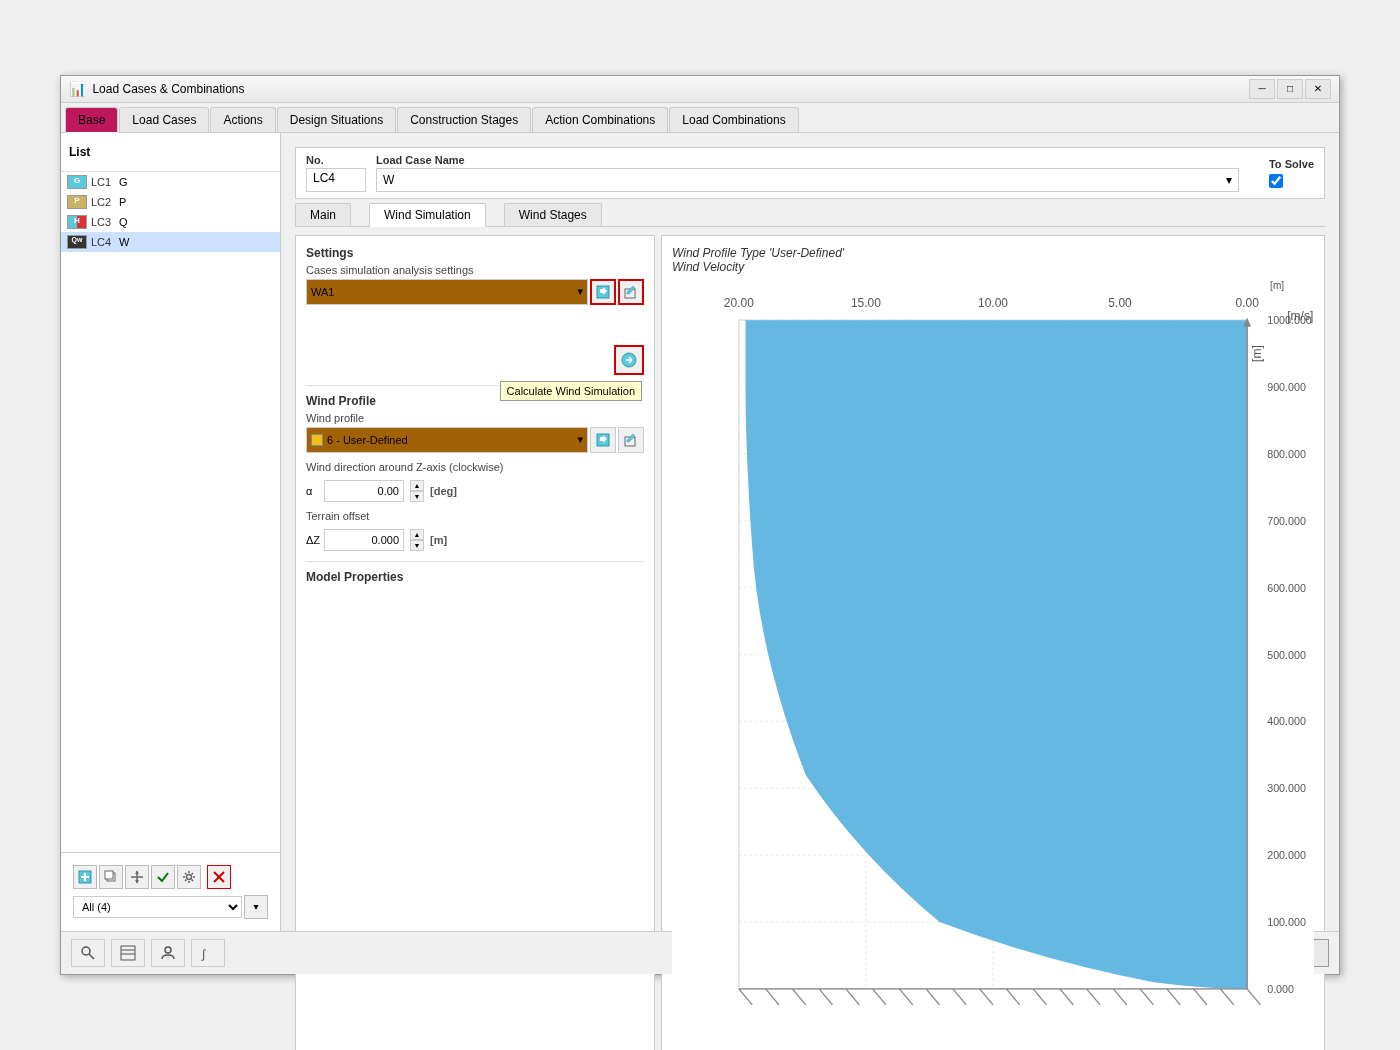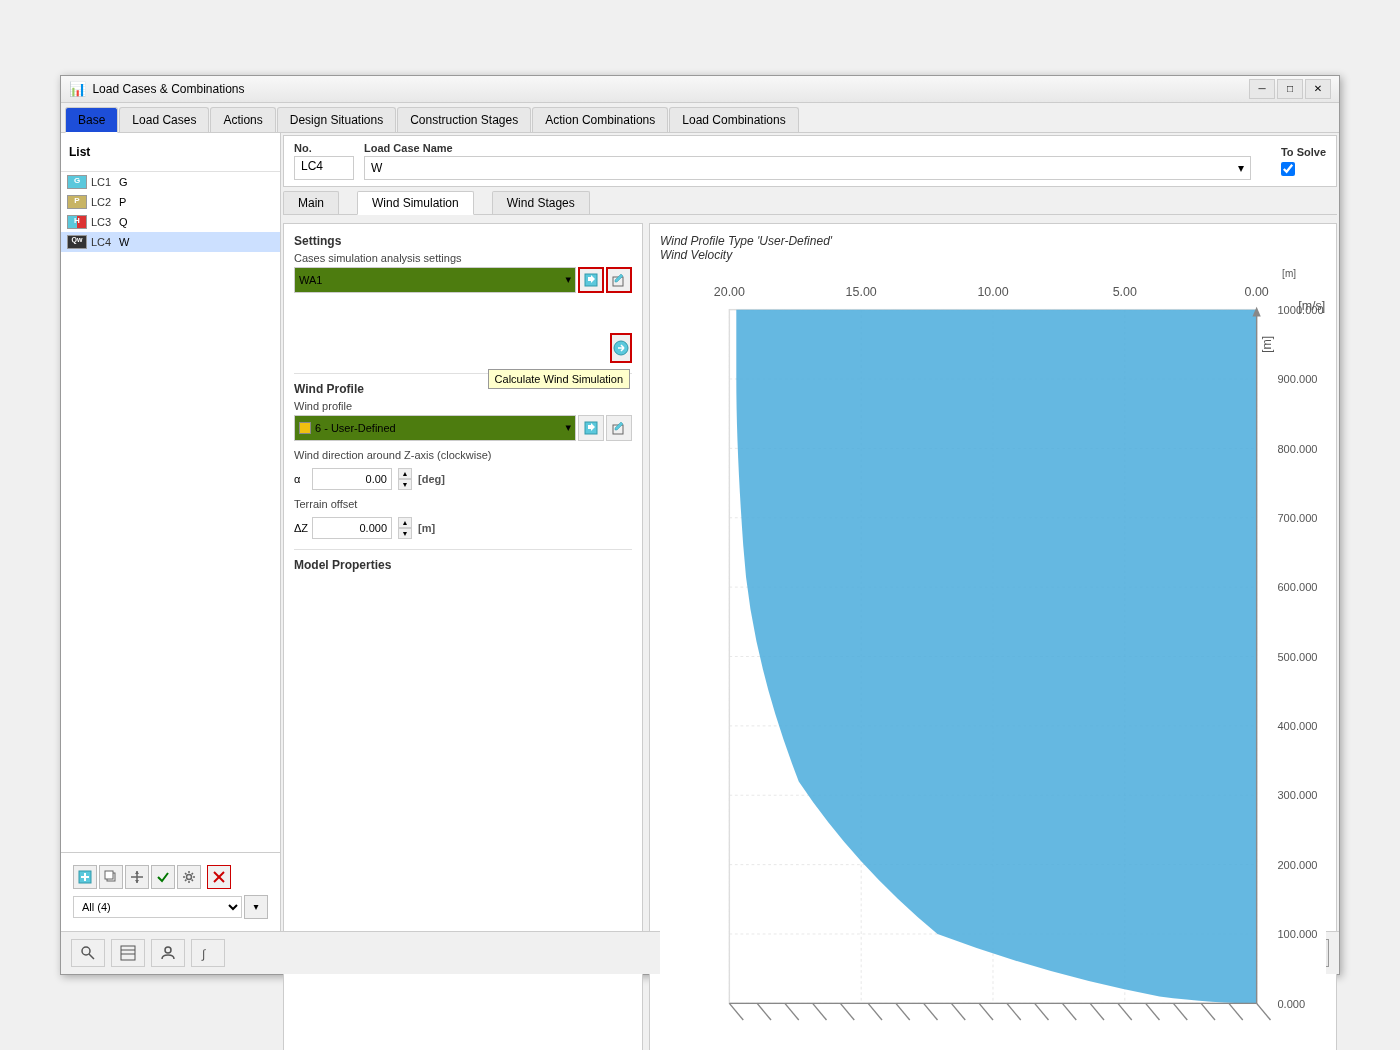--- a/index.html
+++ b/index.html
@@ -6,37 +6,37 @@
     body { font-family: 'Segoe UI', Arial, sans-serif; font-size: 12px; background: #f0f0f0; width: 1400px; height: 1050px; overflow: hidden; }
     
     .window { width: 1280px; height: 900px; background: #f0f0f0; border: 1px solid #999; position: absolute; top: 75px; left: 60px; box-shadow: 2px 2px 8px rgba(0,0,0,0.3); }
     
     .title-bar { background: linear-gradient(to bottom, #f8f8f8, #e8e8e8); height: 32px; display: flex; align-items: center; padding: 0 8px; border-bottom: 1px solid #ccc; }
     .title-bar-buttons { display: flex; gap: 2px; }
     .title-bar-btn { width: 26px; height: 20px; border: 1px solid #ccc; background: #e8e8e8; cursor: pointer; display: flex; align-items: center; justify-content: center; font-size: 10px; }
     
     .tab-bar { display: flex; background: #f0f0f0; border-bottom: 1px solid #ccc; padding: 4px 4px 0; gap: 1px; }
     .tab { padding: 5px 12px; border: 1px solid #ccc; background: #e8e8e8; cursor: pointer; border-bottom: none; font-size: 12px; border-radius: 3px 3px 0 0; }
-    .tab.active { background: #1d4ed8; border-bottom: 1px solid white; margin-bottom: -1px; z-index: 1; }
+    .tab.active { background: #be185d; border-bottom: 1px solid white; margin-bottom: -1px; z-index: 1; }
     
     .left-panel { width: 220px; background: white; border-right: 1px solid #ccc; display: flex; flex-direction: column; }
     .left-panel-header { padding: 12px 8px; font-weight: bold; border-bottom: 1px solid #e0e0e0; }
     .list-items { flex: 1; overflow-y: auto; }
     .list-item { display: flex; align-items: center; padding: 3px 6px; cursor: pointer; font-size: 11px; }
     .list-item.selected { background: #cce0ff; }
     .list-item-color { width: 20px; height: 14px; margin-right: 4px; border: 1px solid #999; flex-shrink: 0; }
     .list-item-code { width: 28px; font-size: 11px; color: #333; }
     .list-item-name { font-size: 11px; }
     
     .left-panel-toolbar { display: flex; align-items: center; padding: 12px; border-top: 1px solid #ccc; gap: 2px; flex-wrap: wrap; }
     .toolbar-btn { width: 24px; height: 24px; border: 1px solid #bbb; background: #f0f0f0; cursor: pointer; display: flex; align-items: center; justify-content: center; font-size: 10px; }
     .toolbar-btn.delete { color: #cc0000; border-color: #cc0000; }
     .dropdown-all { flex: 1; font-size: 11px; padding: 2px 4px; height: 22px; border: 1px solid #ccc; background: white; }
     
-    .right-panel { flex: 1; display: flex; flex-direction: column; padding: 2px; gap: 4px; }
+    .right-panel { flex: 1; display: flex; flex-direction: column; padding: 14px; gap: 4px; }
     
     .top-bar { display: flex; gap: 10px; background: white; border: 1px solid #ccc; padding: 6px 10px; align-items: center; }
     .field-group { display: flex; flex-direction: column; gap: 2px; }
     .field-label { font-size: 11px; color: #333; font-weight: bold; }
     .field-input { height: 24px; border: 1px solid #ccc; padding: 2px 6px; font-size: 12px; background: white; }
     .field-dropdown { height: 24px; border: 1px solid #ccc; padding: 2px 6px; font-size: 12px; background: white; display: flex; align-items: center; gap: 4px; min-width: 200px; cursor: pointer; }
     .field-dropdown::after { content: '▾'; margin-left: auto; }
     .to-solve-section { margin-left: 20px; }
     .checkbox-group { display: flex; align-items: center; gap: 4px; margin-top: 4px; }
     .checkbox-group input { width: 14px; height: 14px; }
@@ -45,23 +45,23 @@
     .sub-tab { padding: 4px 14px; border: 1px solid #ccc; background: #e8e8e8; cursor: pointer; border-bottom: none; font-size: 12px; border-radius: 2px 2px 0 0; }
     .sub-tab.active { background: white; border-bottom: 1px solid white; margin-bottom: -1px; z-index: 1; }
     
     .main-content { display: flex; gap: 6px; flex: 1; }
     
     .left-form { width: 360px; background: white; border: 1px solid #ccc; padding: 10px; display: flex; flex-direction: column; gap: 10px; overflow-y: auto; }
     .section-title { font-weight: bold; color: #333; font-size: 12px; margin-bottom: 4px; }
     .form-row { display: flex; flex-direction: column; gap: 3px; }
     .form-label { font-size: 11px; color: #444; }
     .dropdown-with-btns { display: flex; gap: 2px; align-items: center; }
-    .dropdown-select { flex: 1; height: 24px; border: 1px solid #ccc; padding: 0 4px; font-size: 11px; background: #4d7c0f; display: flex; align-items: center; }
+    .dropdown-select { flex: 1; height: 24px; border: 1px solid #ccc; padding: 0 4px; font-size: 11px; background: #a16207; display: flex; align-items: center; }
     .icon-btn { width: 26px; height: 26px; border: 2px solid #cc0000; background: #f0f0f0; cursor: pointer; display: flex; align-items: center; justify-content: center; font-size: 10px; }
-    .calc-icon-btn { width: 22px; height: 30px; border: 2px solid #cc0000; background: #f0f0f0; cursor: pointer; display: flex; align-items: center; justify-content: center; font-size: 14px; position: relative; }
+    .calc-icon-btn { width: 30px; height: 30px; border: 2px solid #cc0000; background: #f0f0f0; cursor: pointer; display: flex; align-items: center; justify-content: center; font-size: 14px; position: relative; }
     .tooltip { position: absolute; top: 34px; right: 0; background: #ffffcc; border: 1px solid #999; padding: 3px 6px; font-size: 11px; white-space: nowrap; z-index: 100; }
     
     .wind-profile-section { border-top: 1px solid #e0e0e0; padding-top: 8px; }
     .wind-dir-row { display: flex; align-items: center; gap: 6px; margin-top: 4px; }
     .wind-dir-label { font-size: 11px; width: 12px; }
     .wind-dir-input { width: 80px; height: 22px; border: 1px solid #ccc; padding: 0 4px; font-size: 11px; text-align: right; }
     .wind-dir-unit { font-size: 11px; color: #555; font-weight: bold; }
     .spinner-btns { display: flex; flex-direction: column; }
     .spinner-btn { width: 14px; height: 11px; border: 1px solid #ccc; background: #f0f0f0; cursor: pointer; font-size: 7px; display: flex; align-items: center; justify-content: center; line-height: 1; }
     

